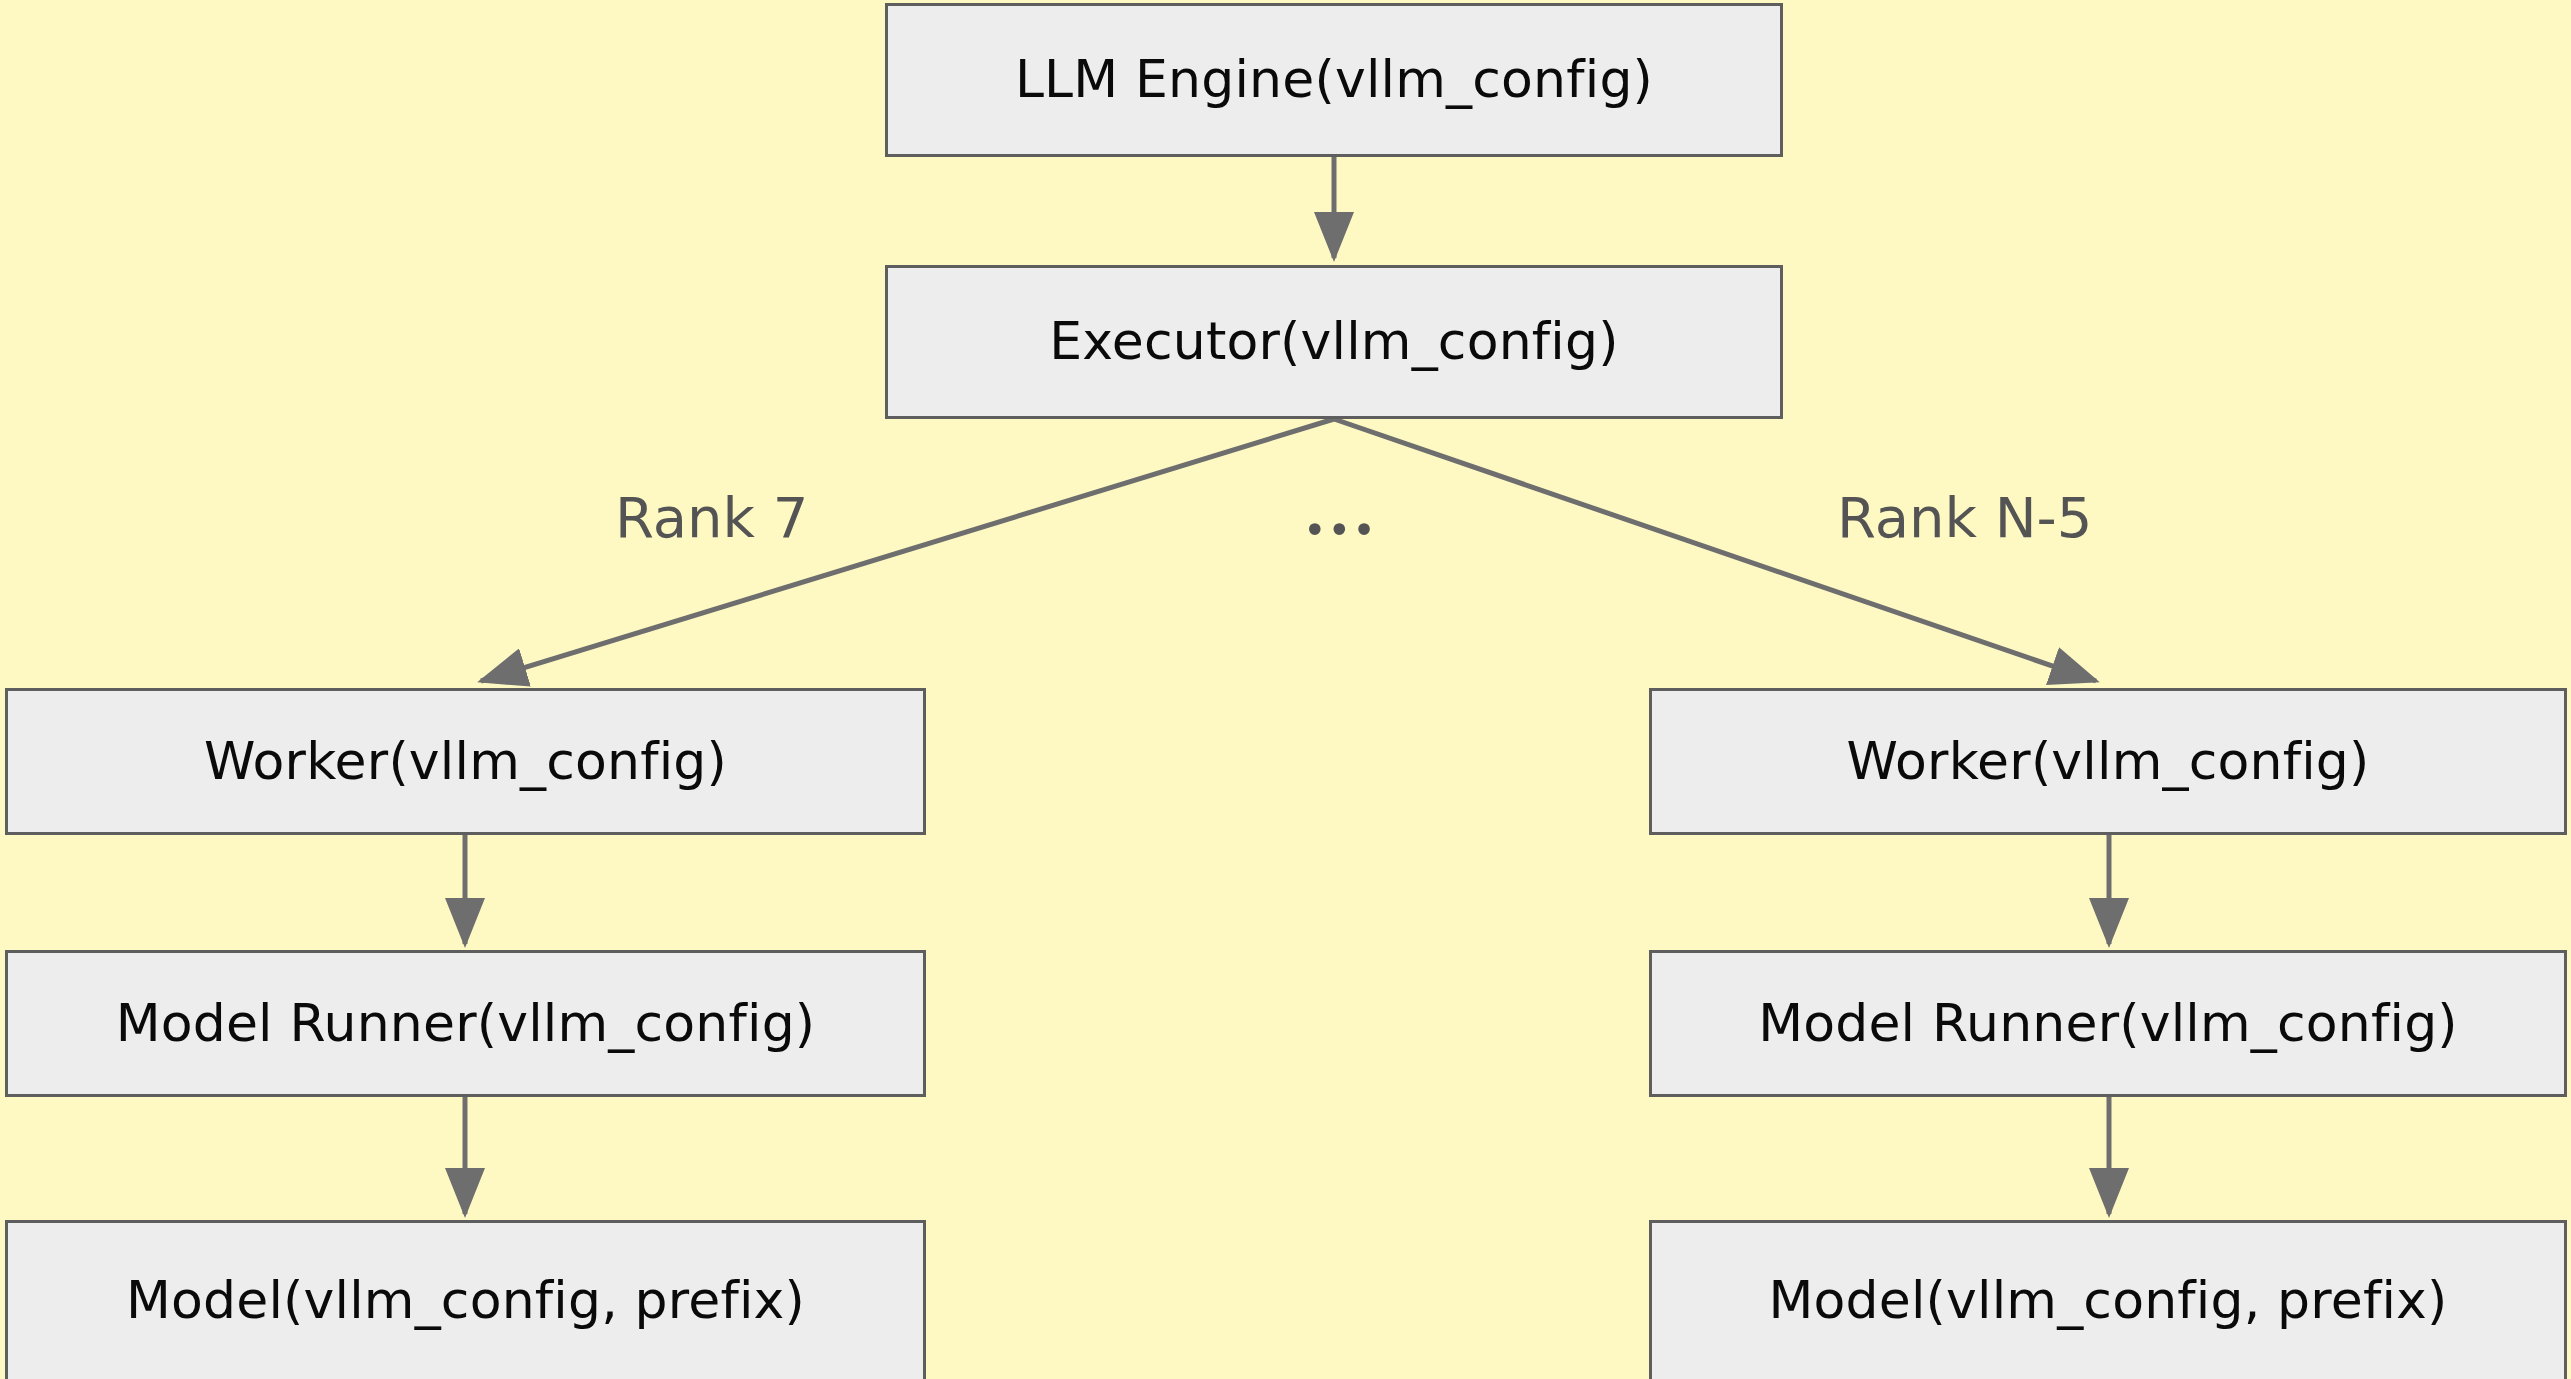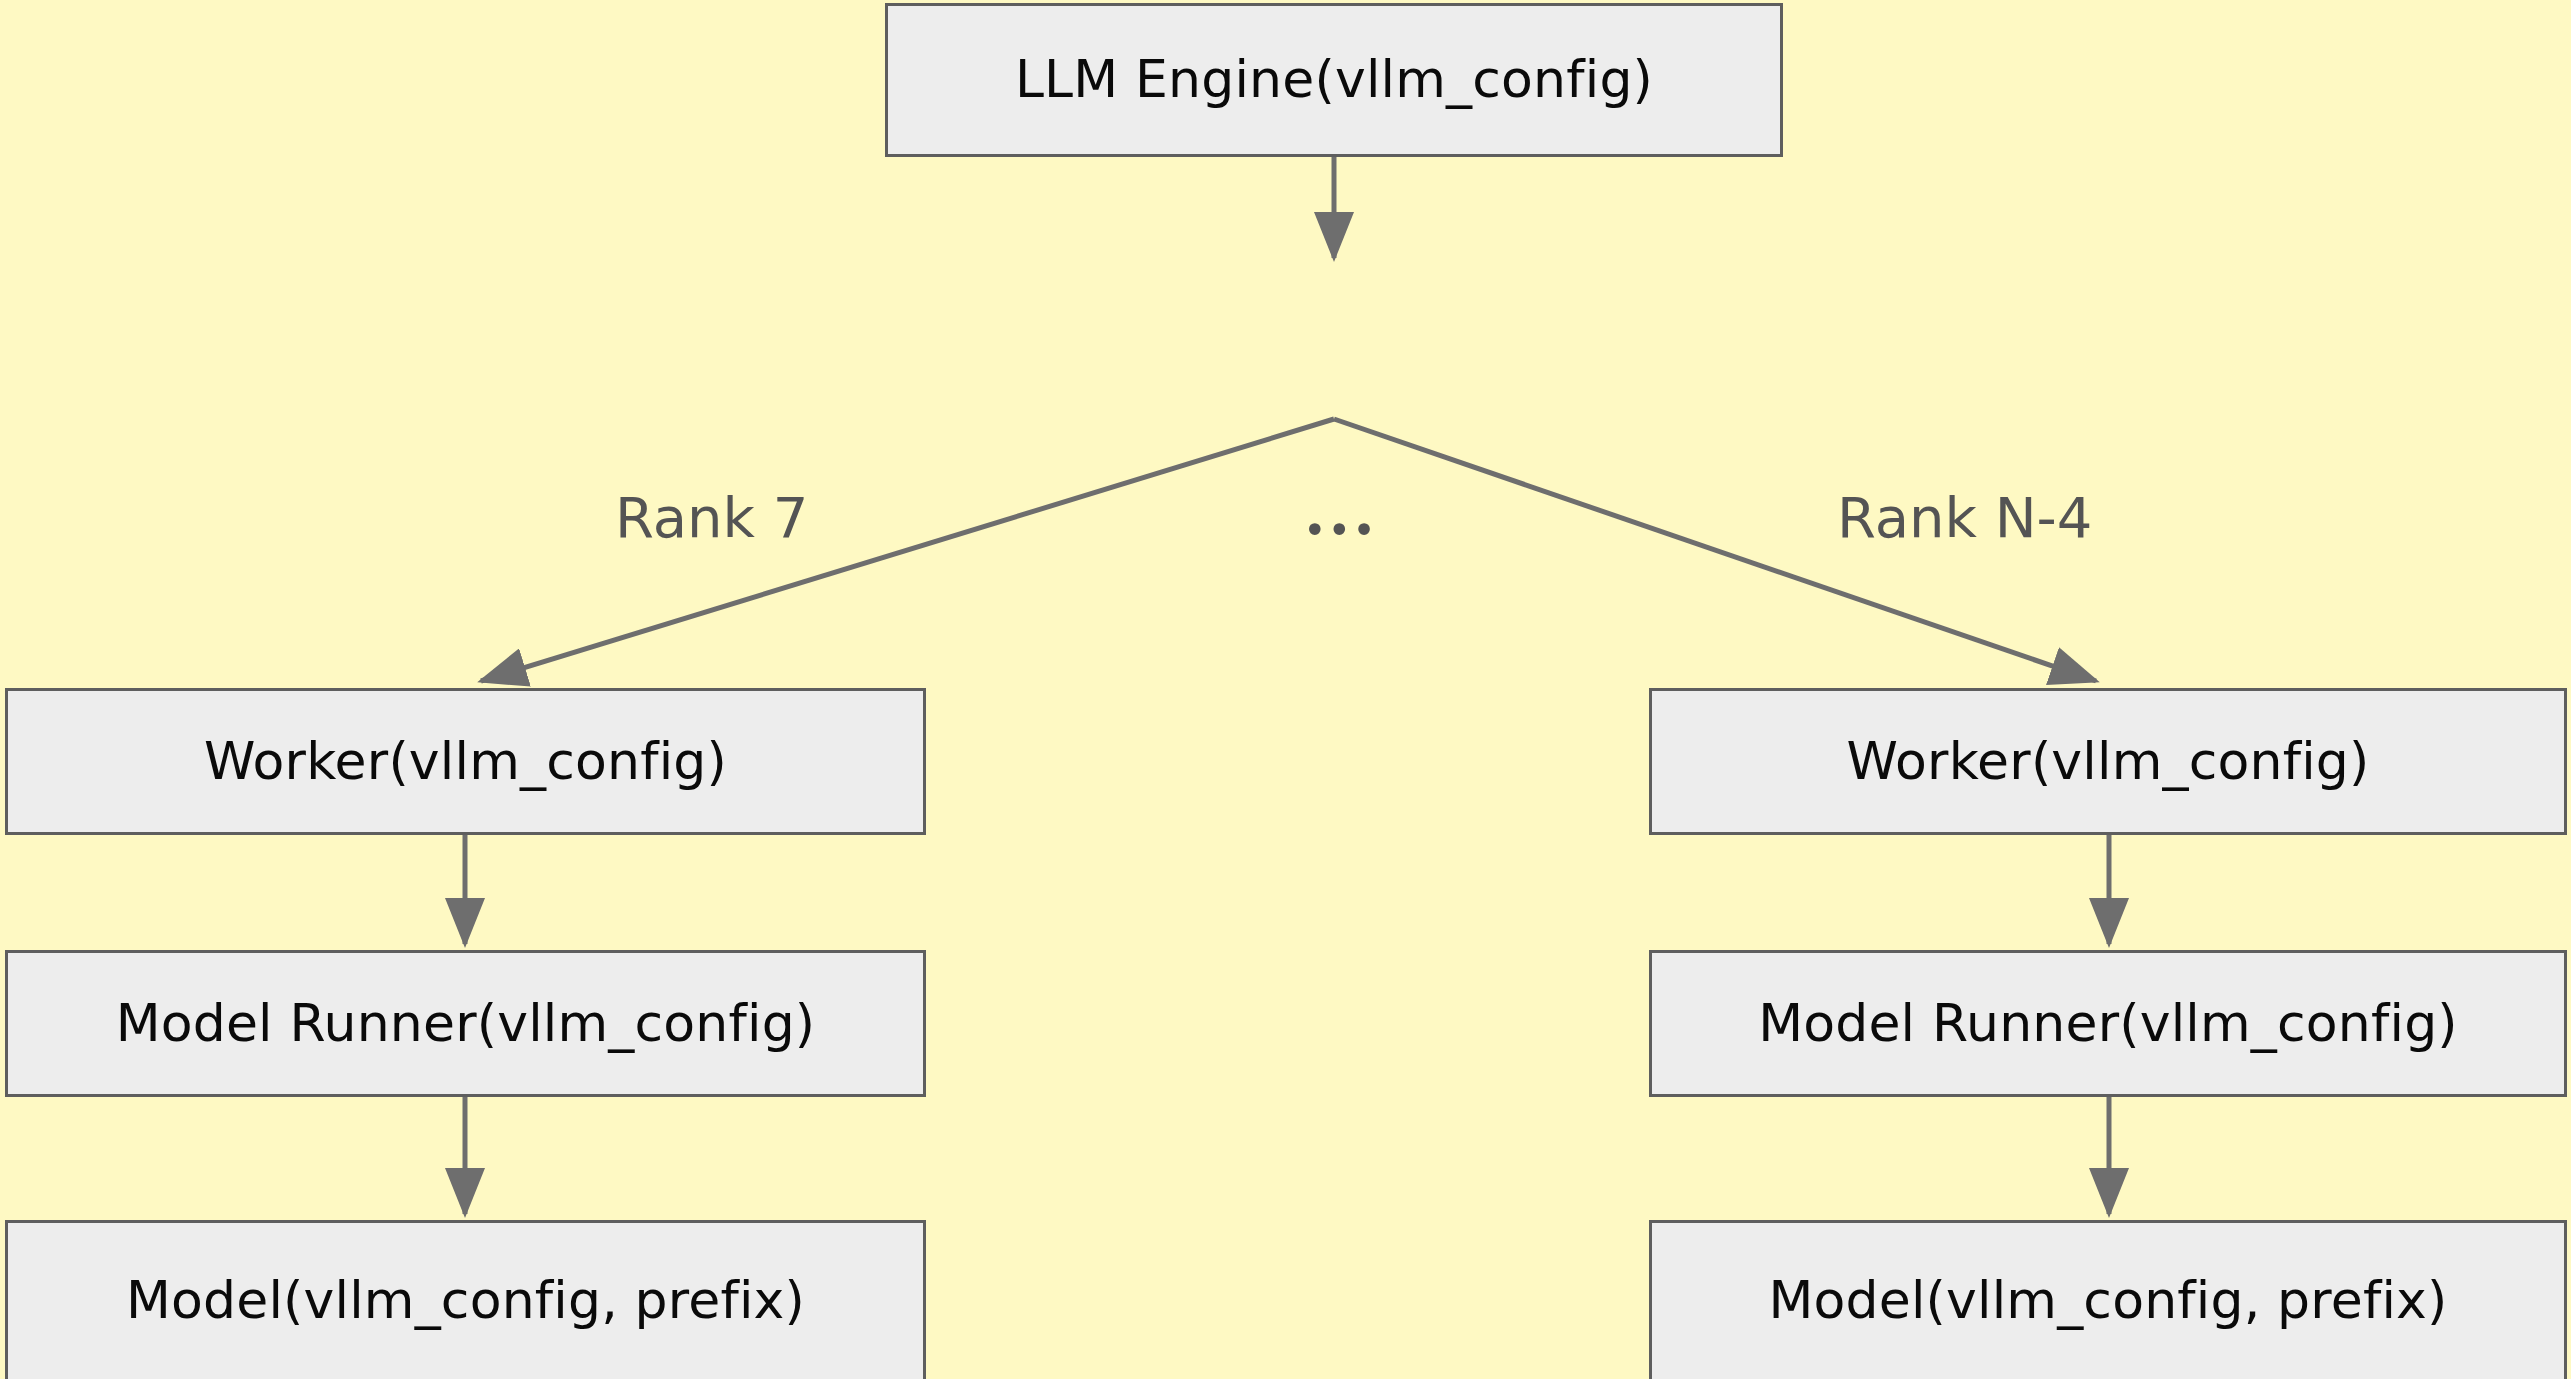--- a/index.html
+++ b/index.html
@@ -98,20 +98,23 @@
     <line x1="465" y1="1097" x2="465" y2="1214" stroke="#6e6e6e" stroke-width="5" marker-end="url(#arrowhead)"></line>
 
     <line x1="2109" y1="835" x2="2109" y2="944" stroke="#6e6e6e" stroke-width="5" marker-end="url(#arrowhead)"></line>
     <line x1="2109" y1="1097" x2="2109" y2="1214" stroke="#6e6e6e" stroke-width="5" marker-end="url(#arrowhead)"></line>
   </svg>
 
   <div class="node-box" id="node-llm-engine">
     <span class="node-label">LLM Engine(vllm_config)</span>
   </div>
 
+  <div class="node-box" id="node-executor">
+    <span class="node-label">Executor(vllm_config)</span>
+  </div>
 
   <div class="node-box" id="node-worker-rank0">
     <span class="node-label">Worker(vllm_config)</span>
   </div>
 
   <div class="node-box" id="node-runner-rank0">
     <span class="node-label">Model Runner(vllm_config)</span>
   </div>
 
   <div class="node-box" id="node-model-rank0">
@@ -127,15 +130,15 @@
   </div>
 
   <div class="node-box" id="node-model-rankn">
     <span class="node-label">Model(vllm_config, prefix)</span>
   </div>
 
   <div class="edge-label" id="label-rank-0">Rank 7</div>
 
   <div class="edge-label ellipsis" id="label-ellipsis">•••</div>
 
-  <div class="edge-label" id="label-rank-n-1">Rank N-4</div>
+  <div class="edge-label" id="label-rank-n-1">Rank N-5</div>
 
 </div>
 
 </body></html>

